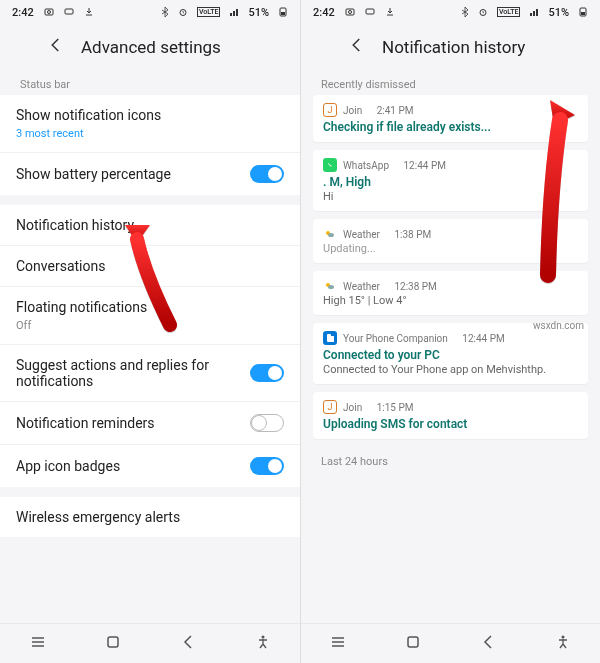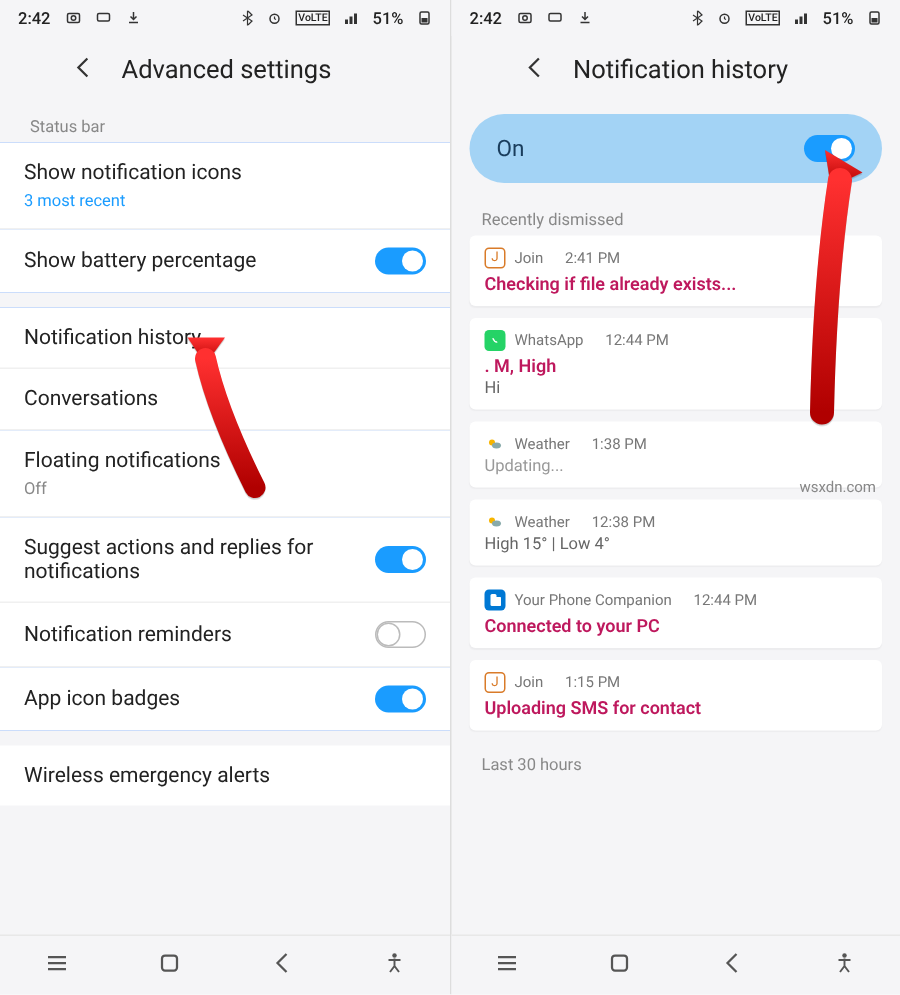--- a/index.html
+++ b/index.html
@@ -38,21 +38,21 @@
     .navbar { height: 40px; display: flex; align-items: center; justify-content: space-around; background: #f5f5f7; border-top: 1px solid #e8e8e8; }
     .nav-btn svg { width: 16px; height: 16px; }
 
     
     .on-banner { background: #a3d3f5; border-radius: 24px; margin: 6px 12px 10px; padding: 14px 18px; display: flex; align-items: center; justify-content: space-between; }
     .on-banner .lbl { font-size: 15px; color: #1a3d5c; font-weight: 400; }
 
     .notif-card { background: #fff; margin: 0 12px 8px; border-radius: 4px; padding: 8px 10px; box-shadow: 0 1px 1px rgba(0,0,0,0.04); }
     .notif-hdr { display: flex; align-items: center; gap: 6px; font-size: 10px; color: #777; }
     .notif-hdr .app-icon { width: 14px; height: 14px; border-radius: 3px; display: inline-flex; align-items: center; justify-content: center; font-size: 9px; }
-    .notif-title { font-size: 12px; color: #be185d; font-weight: 600; margin-top: 3px; }
+    .notif-title { font-size: 12px; color: #0f766e; font-weight: 600; margin-top: 3px; }
     .notif-body { font-size: 11px; color: #666; margin-top: 1px; }
 
     .ic-join { background: #fff; border: 1px solid #d97b29; color: #d97b29; }
     .ic-wa { background: #25d366; border-radius: 50%; color: #fff; }
     .ic-wx { background: #fff; }
     .ic-ypc { background: #0078d4; color: #fff; }
 
     
     .arrow { position: absolute; pointer-events: none; }
     .arrow svg { filter: drop-shadow(0 1px 0 rgba(0,0,0,.2)); }
@@ -242,26 +242,20 @@
   </div>
 
   <div class="header">
     <span class="back"><svg viewBox="0 0 24 24">
           <path d="M15 4 L7 12 L15 20" stroke="#333" stroke-width="2" fill="none"></path>
         </svg></span>
     <span class="title">Notification history</span>
   </div>
 
   <div class="content">
-    <div class="on-banner">
-      <span class="lbl">On</span>
-      <div class="toggle on">
-          <div class="knob"></div>
-        </div>
-    </div>
 
     <div class="section-label">Recently dismissed</div>
 
     <div class="notif-card">
       <div class="notif-hdr"><span class="app-icon ic-join">J</span><span>Join</span>&nbsp;<span>2:41 PM</span></div>
       <div class="notif-title">Checking if file already exists...</div>
     </div>
 
     <div class="notif-card">
       <div class="notif-hdr"><span class="app-icon ic-wa">
@@ -295,28 +289,29 @@
     </div>
 
     <div class="notif-card">
       <div class="notif-hdr"><span class="app-icon ic-ypc">
             <svg width="10" height="10" viewBox="0 0 10 10">
               <rect x="2" y="1" width="4" height="8" rx="1" fill="#fff"></rect>
               <rect x="5" y="3" width="4" height="6" rx="0.5" fill="#fff"></rect>
             </svg>
           </span><span>Your Phone Companion</span>&nbsp;<span>12:44 PM</span></div>
       <div class="notif-title">Connected to your PC</div>
+      <div class="notif-body">Connected to Your Phone app on Mehvishthp.</div>
     </div>
 
     <div class="notif-card">
       <div class="notif-hdr"><span class="app-icon ic-join">J</span><span>Join</span>&nbsp;<span>1:15 PM</span></div>
       <div class="notif-title">Uploading SMS for contact</div>
     </div>
 
-    <div class="section-label">Last 30 hours</div>
+    <div class="section-label">Last 24 hours</div>
   </div>
 
   <div class="navbar">
     <span class="nav-btn"><svg viewBox="0 0 16 16">
           <path d="M2 4 L14 4 M2 8 L14 8 M2 12 L14 12" stroke="#555" stroke-width="1.5"></path>
         </svg></span>
     <span class="nav-btn"><svg viewBox="0 0 16 16">
           <rect x="3" y="3" width="10" height="10" rx="2" fill="none" stroke="#555" stroke-width="1.5"></rect>
         </svg></span>
     <span class="nav-btn"><svg viewBox="0 0 16 16">

